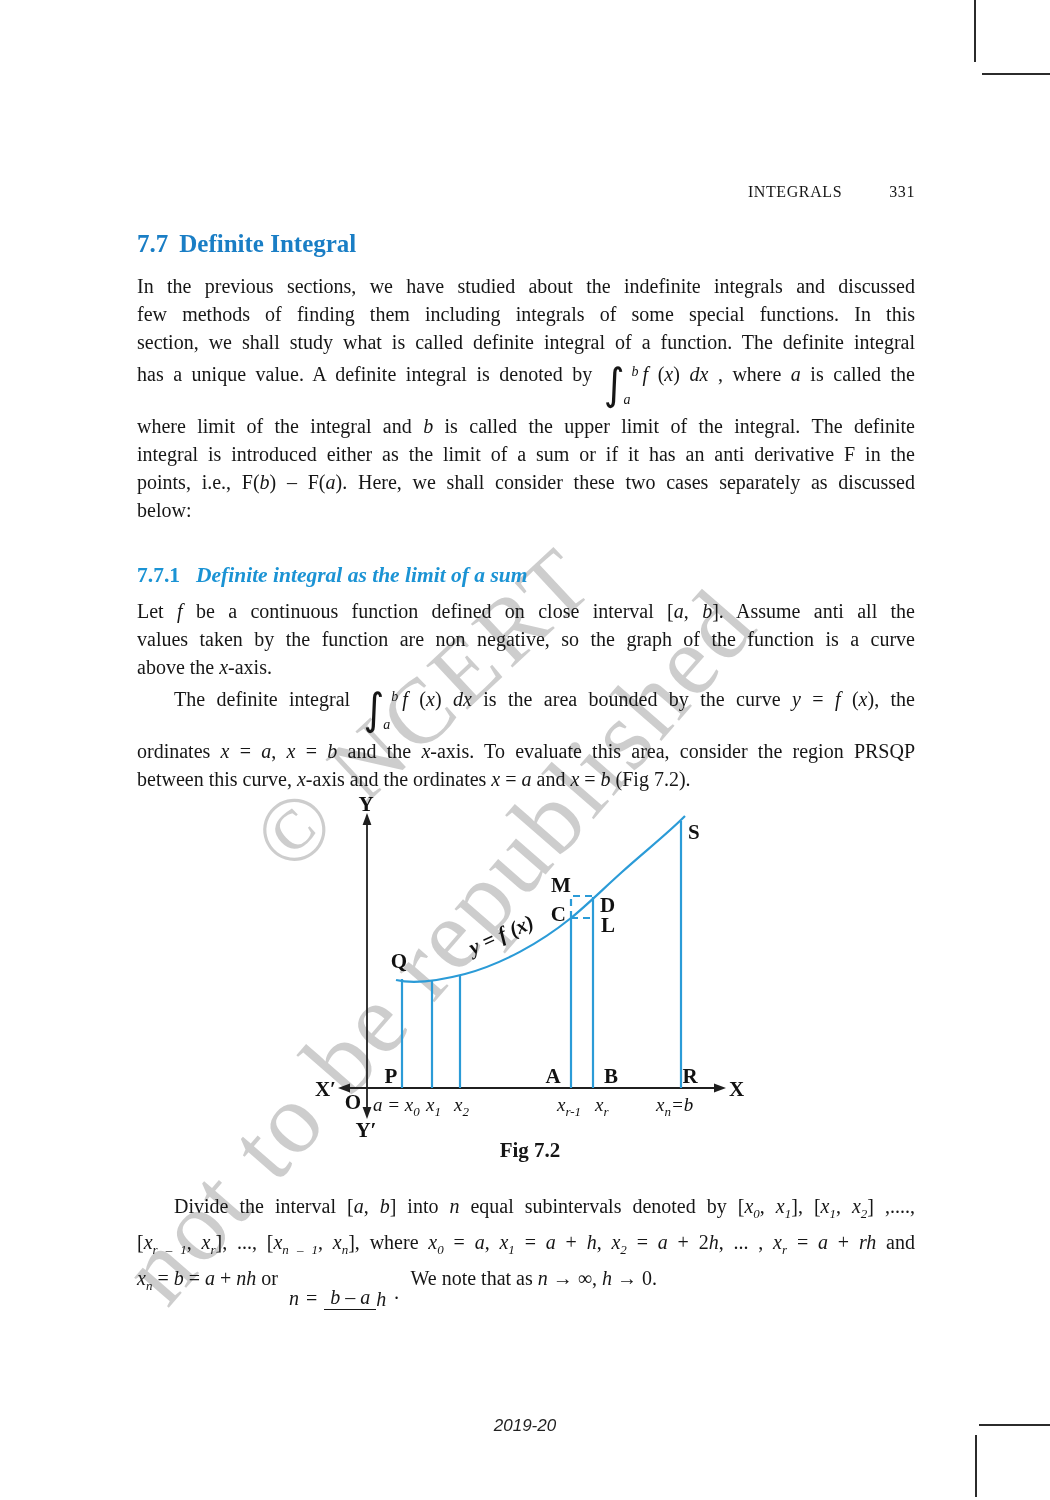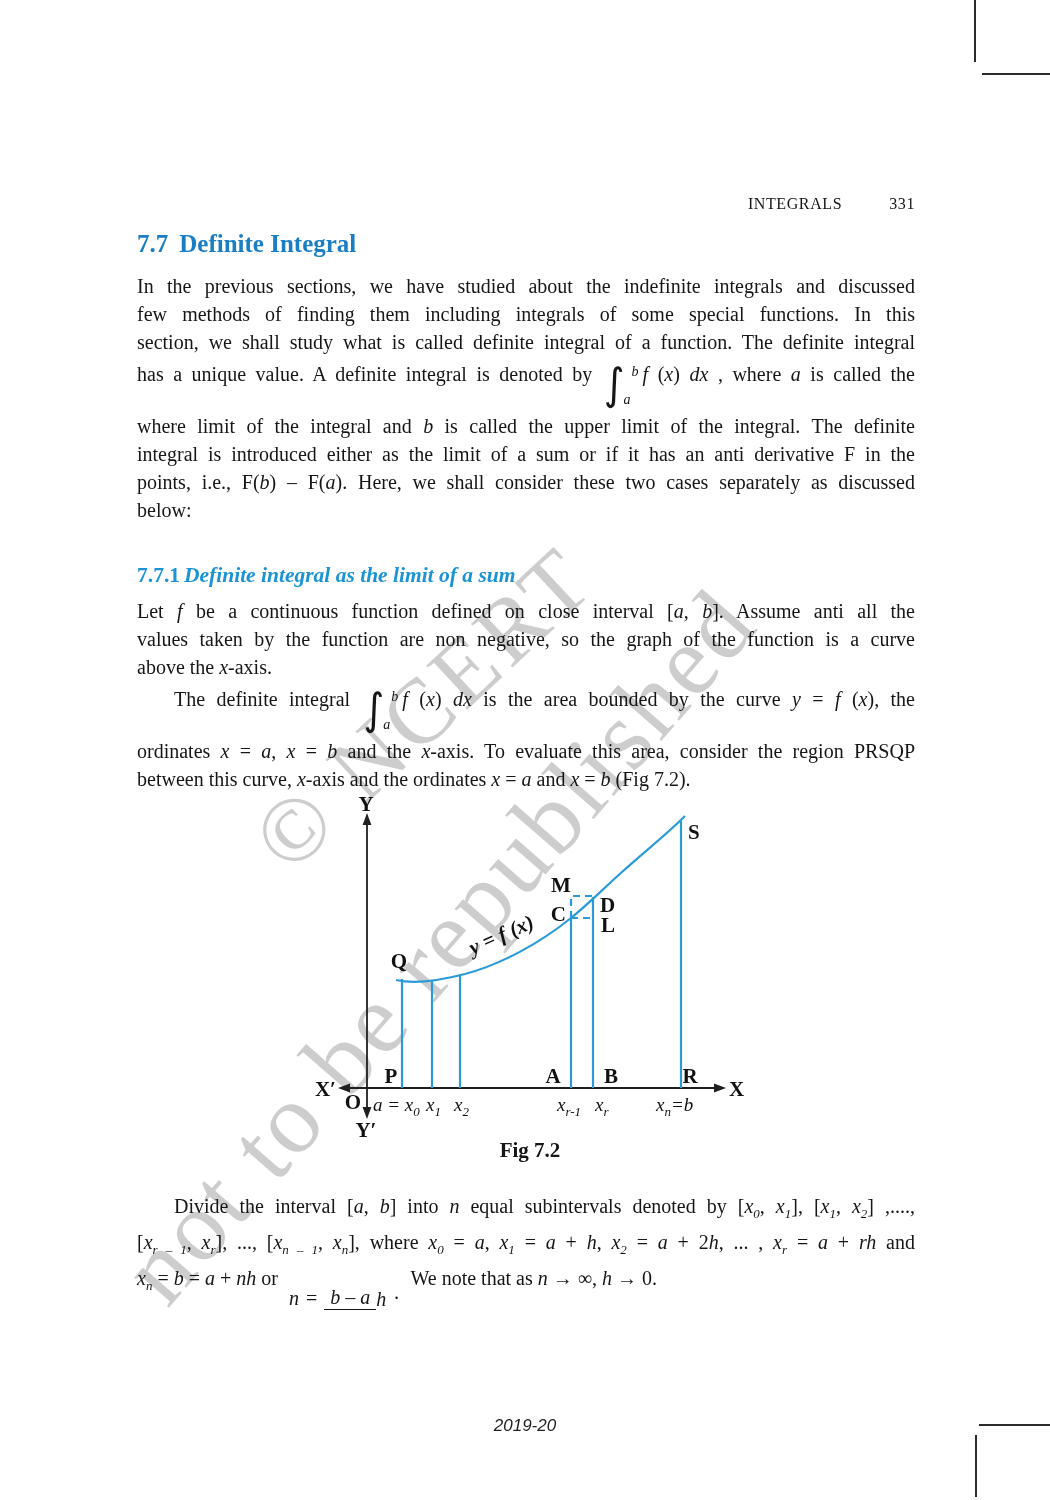--- a/index.html
+++ b/index.html
@@ -14,25 +14,25 @@
        transform:rotate(-49deg);transform-origin:0 50%;}
   
   .crop{position:absolute;background:#2b2b2b;z-index:2;}
   .crop.trv{left:974px;top:0;width:2px;height:62px;}
   .crop.trh{left:982px;top:73px;width:68px;height:2px;}
   .crop.brh{left:979px;top:1424px;width:71px;height:2px;}
   .crop.brv{left:975px;top:1435px;width:2px;height:62px;}
   
   .content{position:absolute;inset:0;z-index:1;}
   .header{position:absolute;top:183px;left:0;width:915px;display:flex;
-          justify-content:flex-end;gap:47px;font-size:16px;letter-spacing:0.6px;margin-top:12px;}
+          justify-content:flex-end;gap:47px;font-size:16px;letter-spacing:0.6px;}
   .sec-title{position:absolute;top:230px;left:137px;font-size:25px;font-weight:bold;
              color:var(--heading-blue,#1a7ec5);display:flex;gap:11px;}
   .subsec{position:absolute;top:563px;left:137px;font-size:21.5px;font-weight:bold;
-          color:var(--subheading-blue,#1b93d4);display:flex;gap:4px;}
+          color:var(--subheading-blue,#1b93d4);display:flex;gap:16px;}
   .subsec .t{font-style:italic;}
   .para{position:absolute;left:137px;width:778px;font-size:20px;}
   .p1{top:272px}.p2{top:597px}.p3{top:681px}.p4{top:1192px}
   .line{line-height:28px;text-align:justify;text-align-last:justify;white-space:nowrap;}
   .line.last{text-align-last:left;}
   .it{font-style:italic;}
   .ind{display:inline-block;width:37px;}
   .msub{font-style:italic;font-size:13px;vertical-align:-5px;}
   
   .mint{display:inline-flex;align-items:stretch;height:56px;vertical-align:-17px;margin:0 4px 0 2px;}

